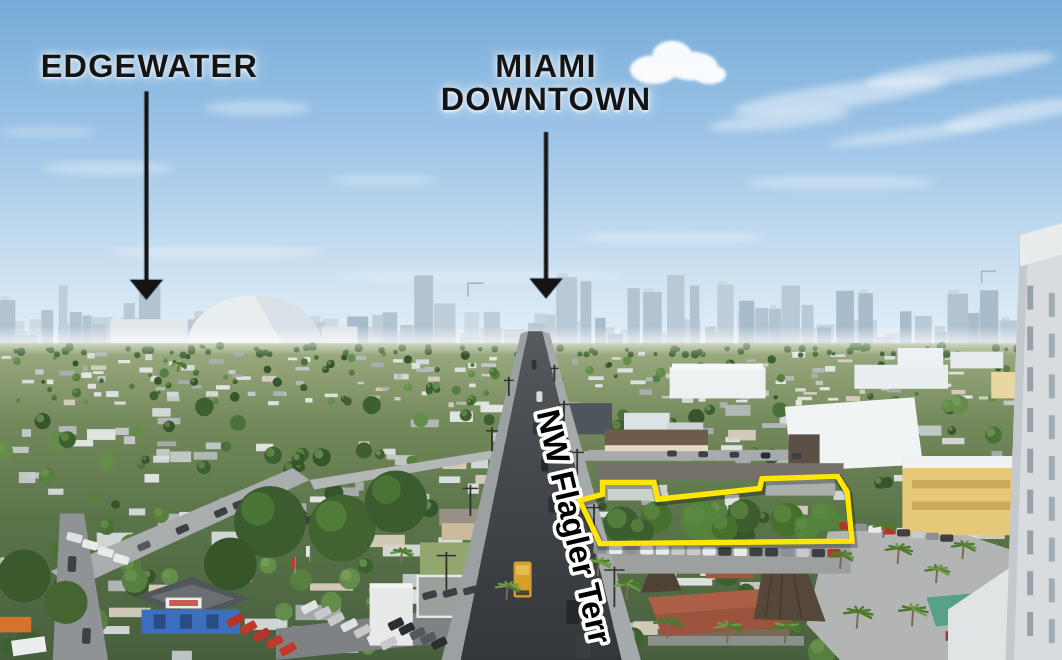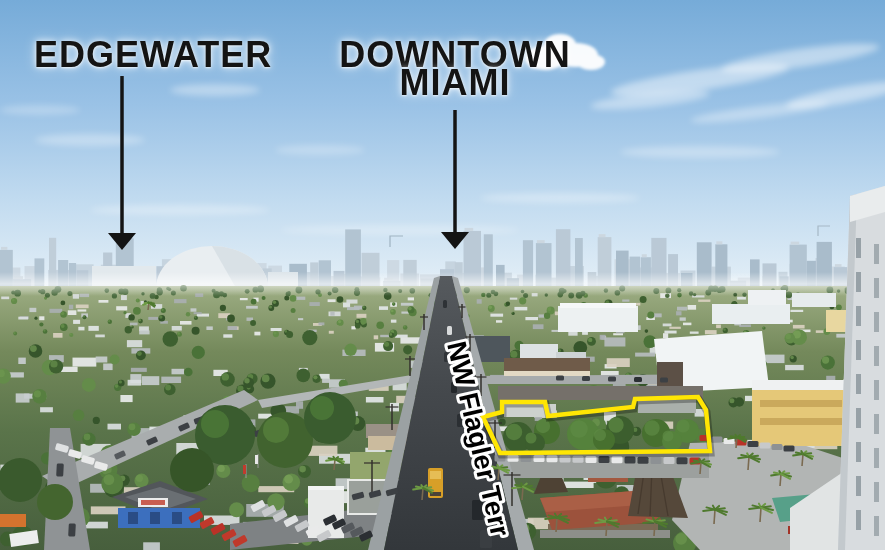--- a/index.html
+++ b/index.html
@@ -1,20 +1,20 @@
 <!DOCTYPE html>
 <html><head>
 <meta charset="utf-8">
 <style>
   html,body{margin:0;padding:0;background:#222;}
   .stage{position:relative;width:885px;height:550px;overflow:hidden;
          font-family:"Liberation Sans",sans-serif;}
   .stage svg{position:absolute;left:0;top:0;}
   .area-label{position:absolute;font-weight:700;color:#141414;letter-spacing:1px;
-      font-size:36px;line-height:28px;
+      font-size:27px;line-height:28px;
       text-shadow:0 0 6px rgba(255,255,255,.85),0 0 14px rgba(255,255,255,.55),0 1px 2px rgba(255,255,255,.6);}
   #lbl-edgewater{left:34px;top:41px;}
   #lbl-downtown{left:330px;top:41px;width:250px;text-align:center;}
 </style>
 </head>
 <body>
 
 <div class="stage">
 
 <svg width="885" height="550" viewBox="0 0 885 550">
@@ -1386,17 +1386,17 @@
   <g>
     <line x1="122" y1="76" x2="122" y2="234" stroke-width="3.5" stroke="#141414"></line>
     <polygon points="108,233 136,233 122,250" fill="#141414"></polygon>
     <line x1="455" y1="110" x2="455" y2="233" stroke-width="3.5" stroke="#141414"></line>
     <polygon points="441,232 469,232 455,249" fill="#141414"></polygon>
   </g>
 </svg>
 
 <div class="area-label" id="lbl-edgewater">EDGEWATER</div>
 <div class="area-label" id="lbl-downtown">
+  <div>MIAMI</div>
   <div>DOWNTOWN</div>
-  <div>MIAMI</div>
 </div>
 
 </div>
 
 </body></html>

